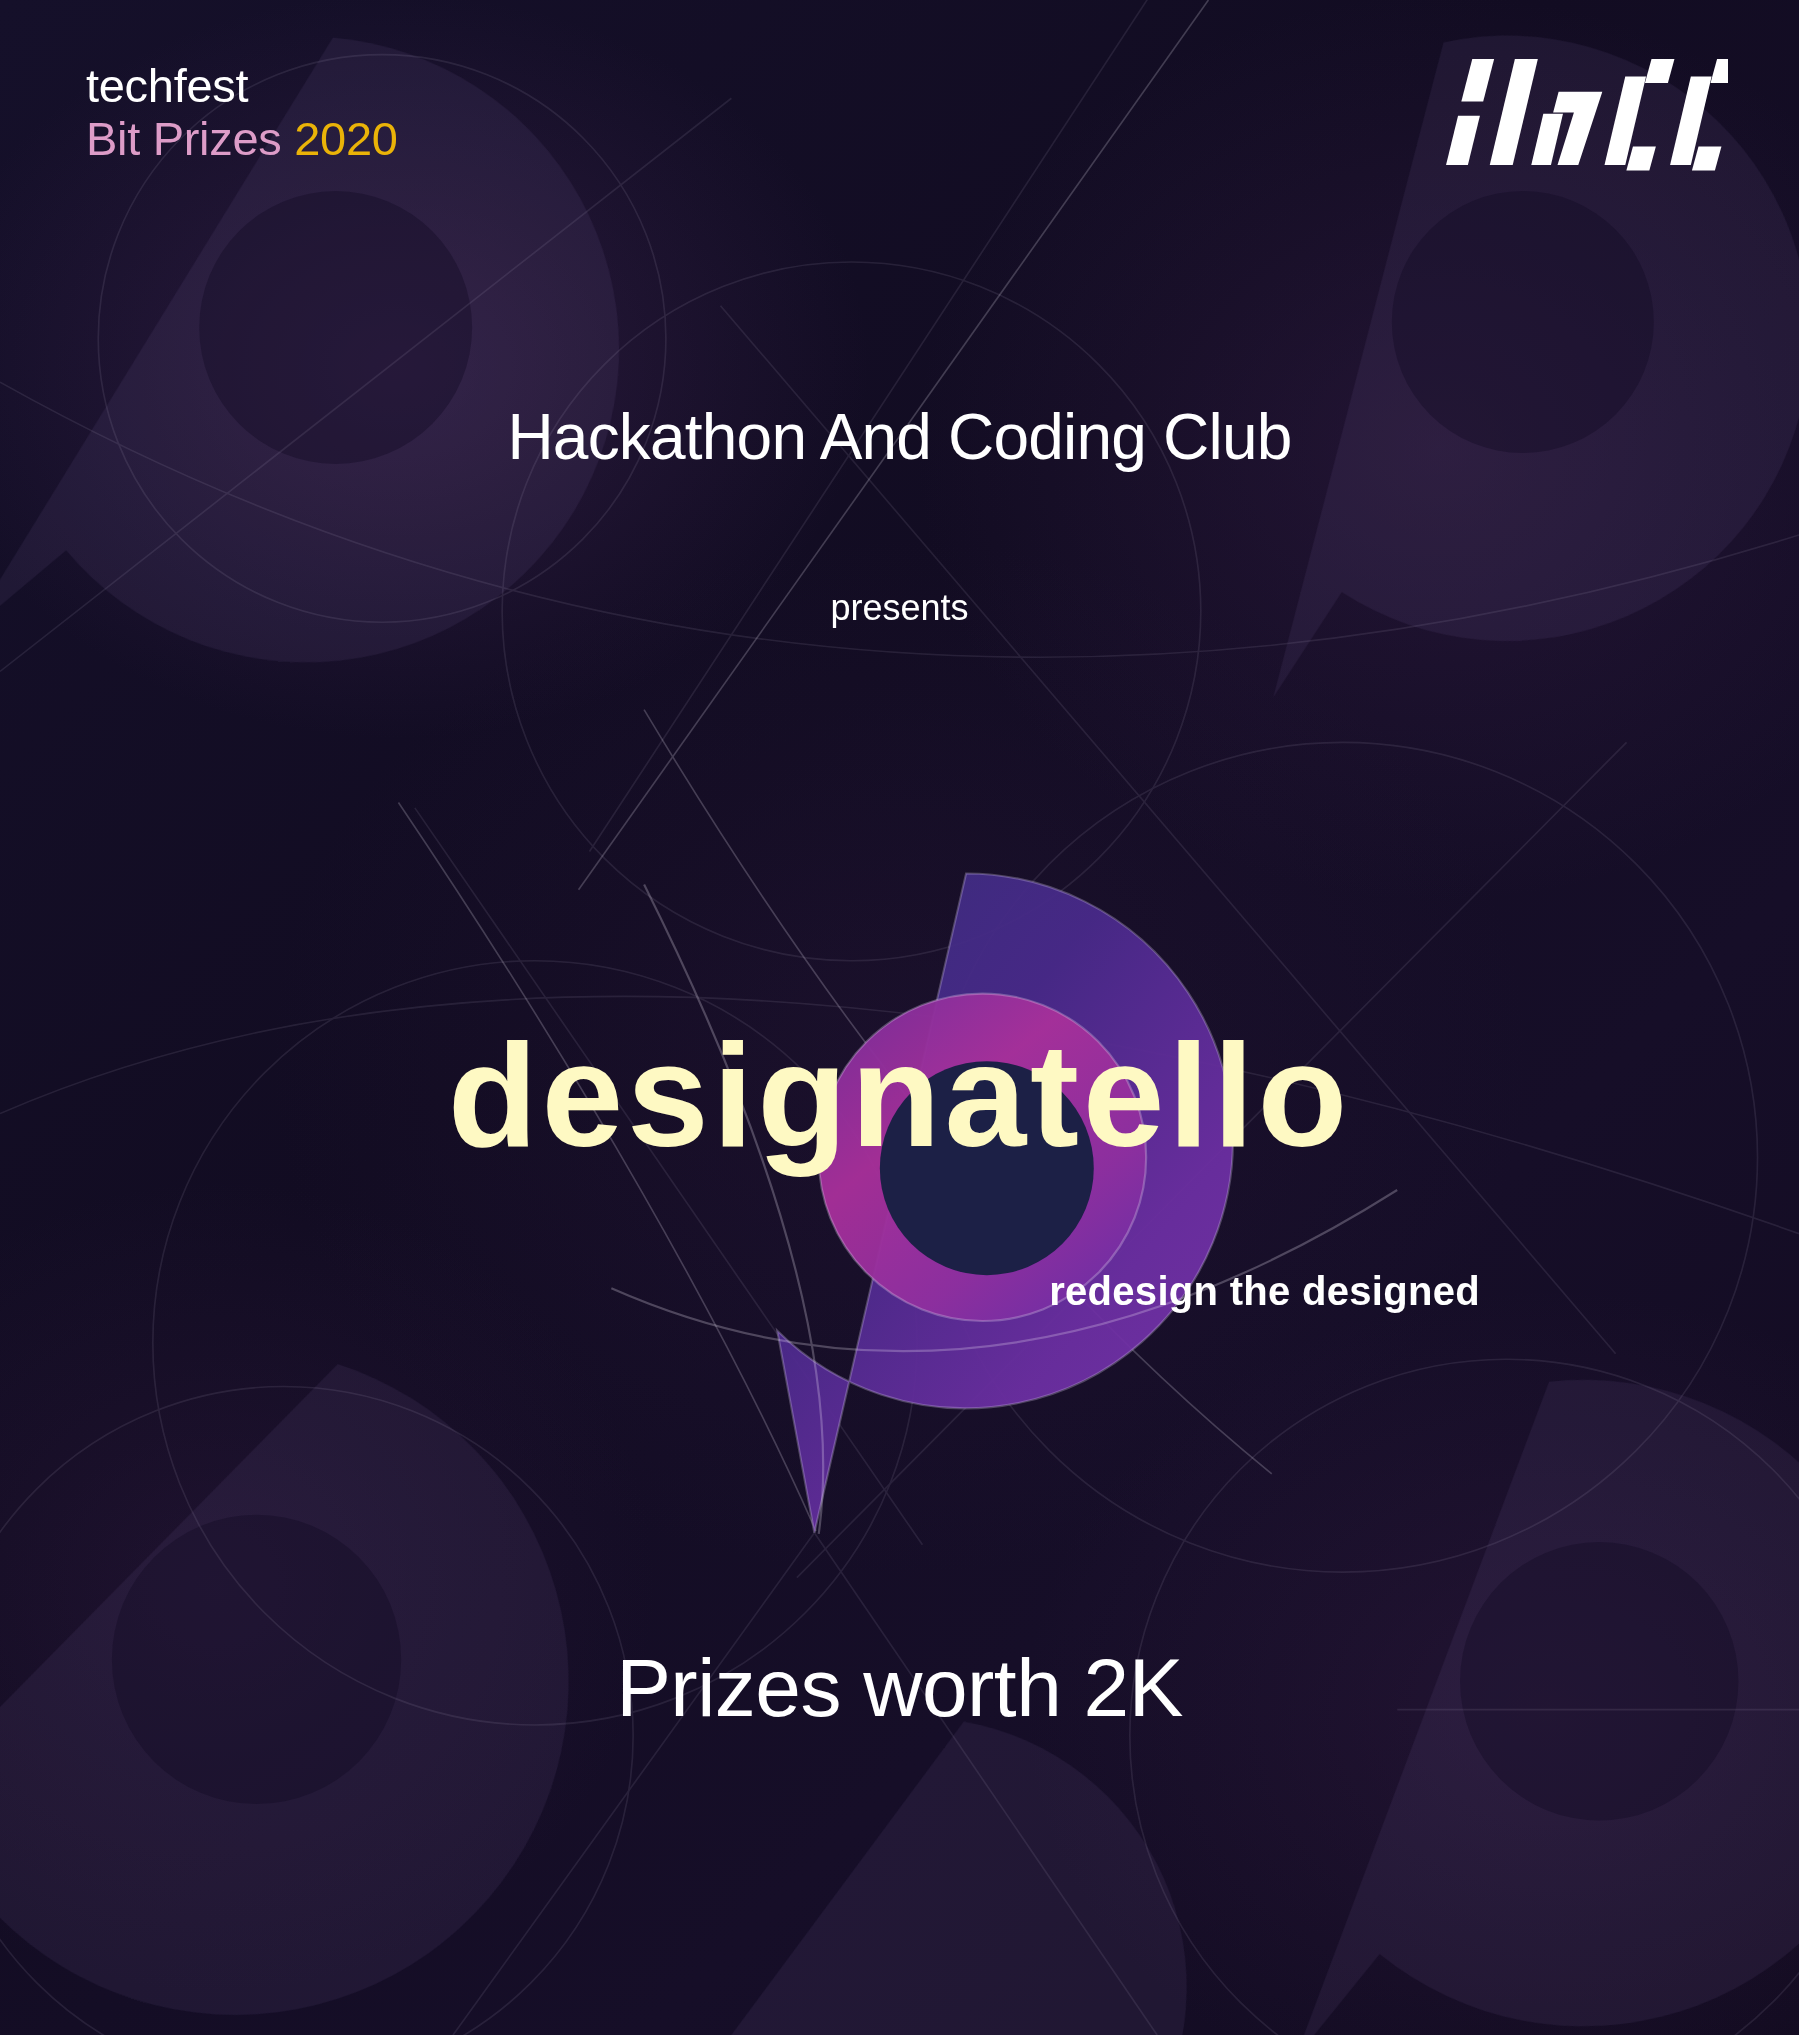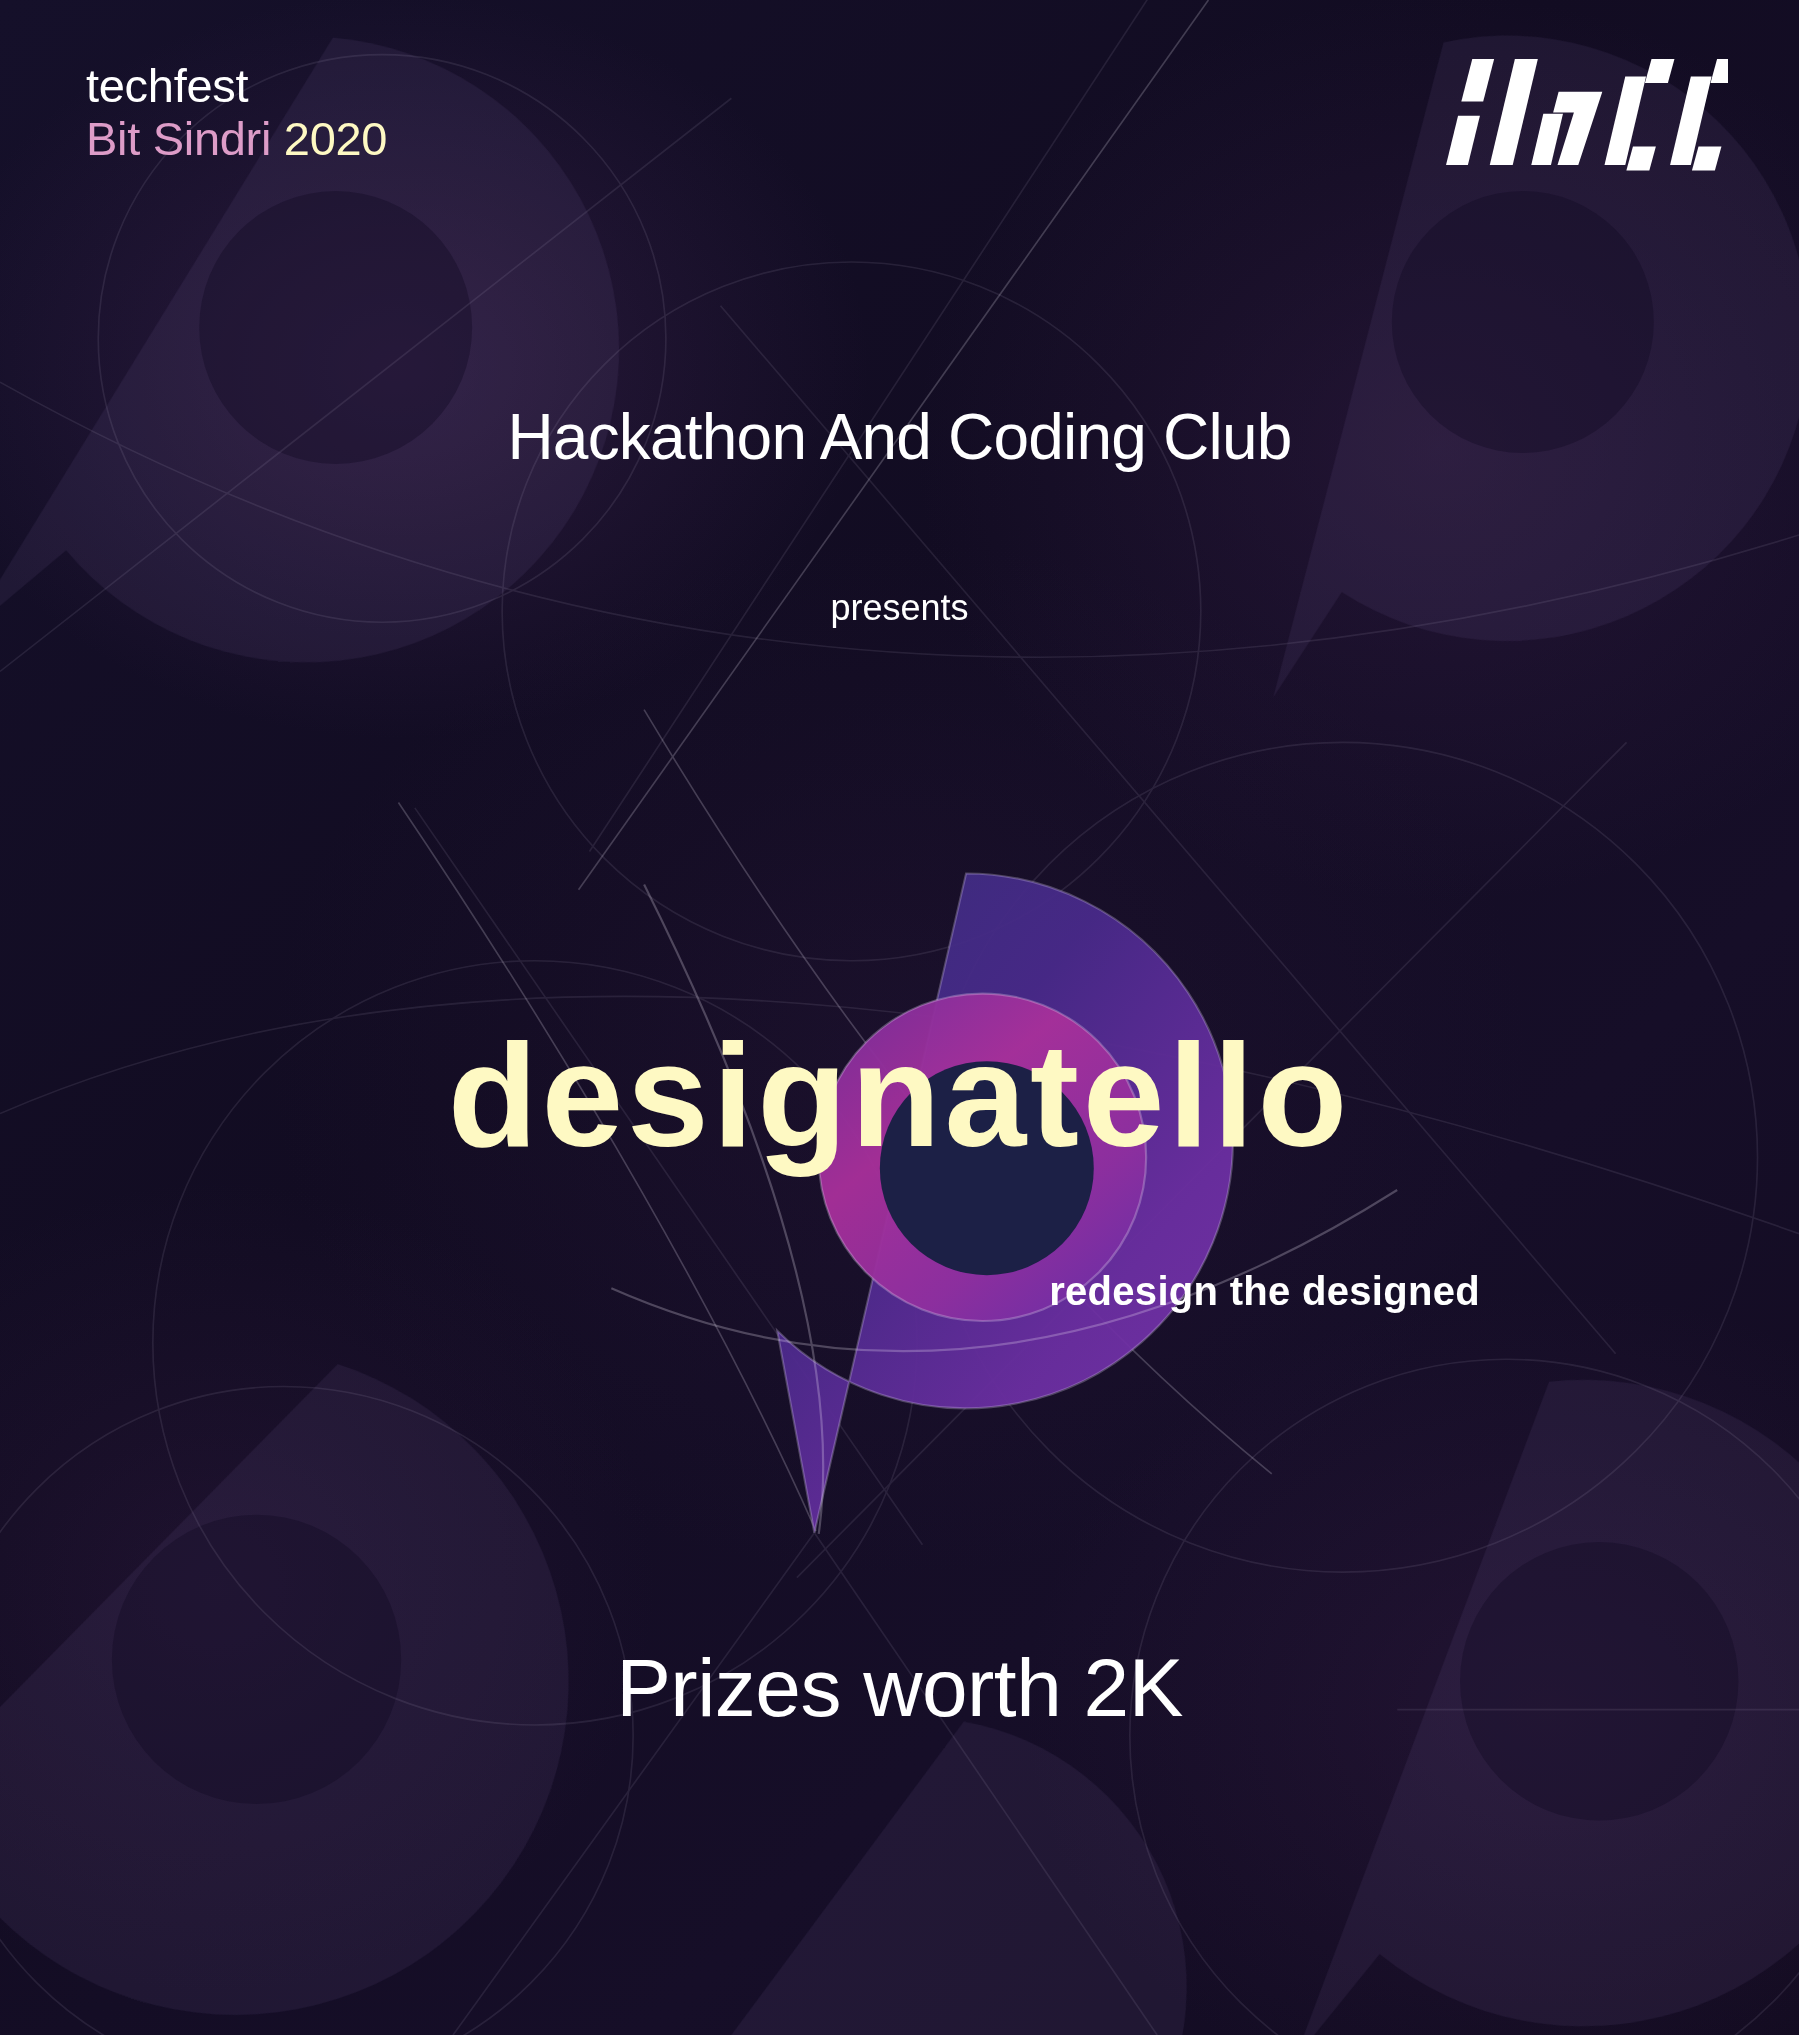--- a/index.html
+++ b/index.html
@@ -56,21 +56,21 @@
     display: block;
   }
   .fest-line2 {
     font-size: 47px;
     font-weight: 400;
     letter-spacing: -0.3px;
     display: block;
     white-space: nowrap;
   }
   .fest-city { color: #dd9cc8; }
-  .fest-year { color: #fef9c3; }
+  .fest-year { color: #eab308; }
 
   .logo-wrap {
     position: absolute;
     right: 71px;
     top: 49px;
     width: 306px;
     height: 126px;
   }
 
   
@@ -204,21 +204,21 @@
       <path d="M 730 1470 C 1060 1960 1330 2430 1495 2805"></path>
       <path d="M 1180 1300 C 1540 1900 1900 2350 2330 2700"></path>
     </g>
   </svg>
 
   <div class="header">
 
     <div class="fest-block">
       <span class="fest-line1">techfest</span>
       <span class="fest-line2">
-        <span class="fest-city">Bit Sindri</span><span>&nbsp;</span><span class="fest-year">2020</span>
+        <span class="fest-city">Bit Prizes</span><span>&nbsp;</span><span class="fest-year">2020</span>
       </span>
     </div>
 
     <div class="logo-wrap">
       <svg viewBox="0 0 560 230" width="306" height="126">
         <g fill="#ffffff">
 
           <polygon points="92,18 132,18 112,96 72,96"></polygon>
           <polygon points="66,122 106,122 84,212 44,212"></polygon>
 

